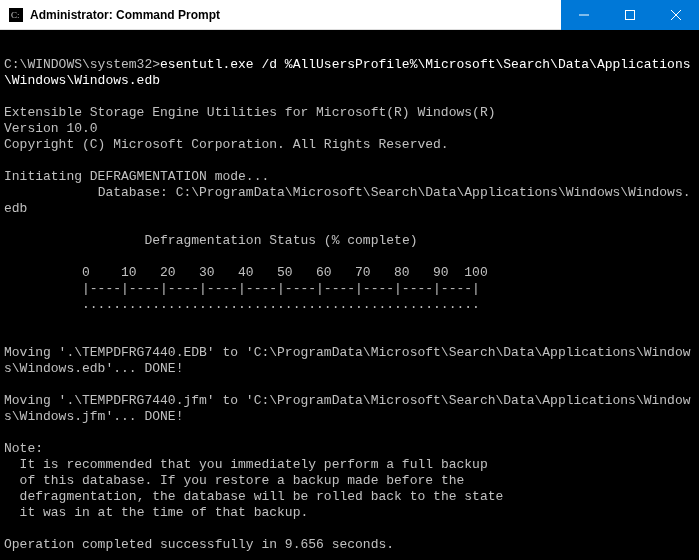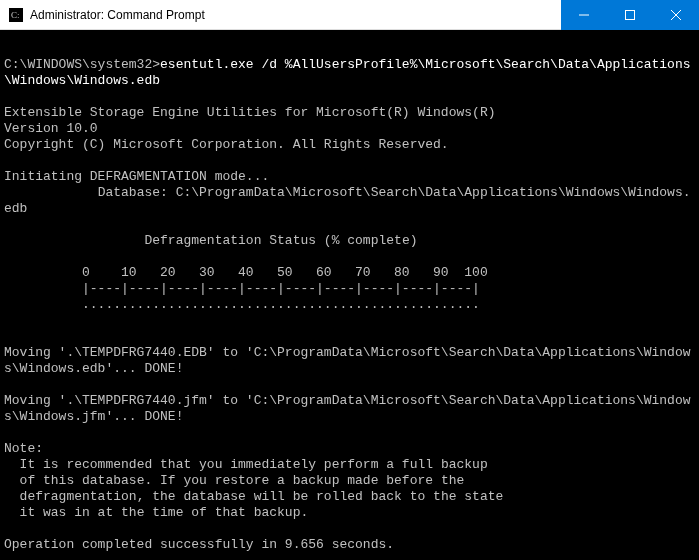--- a/index.html
+++ b/index.html
@@ -23,20 +23,21 @@
       margin-left: 8px;
       margin-right: 6px;
       display: flex;
       align-items: center;
       justify-content: center;
     }
     .titlebar-title {
       font-size: 12px;
       color: #000;
       flex: 1;
+      font-weight: bold;
     }
     .win-controls {
       display: flex;
       height: 100%;
     }
     .win-btn {
       width: 46px;
       height: 30px;
       display: flex;
       align-items: center;

